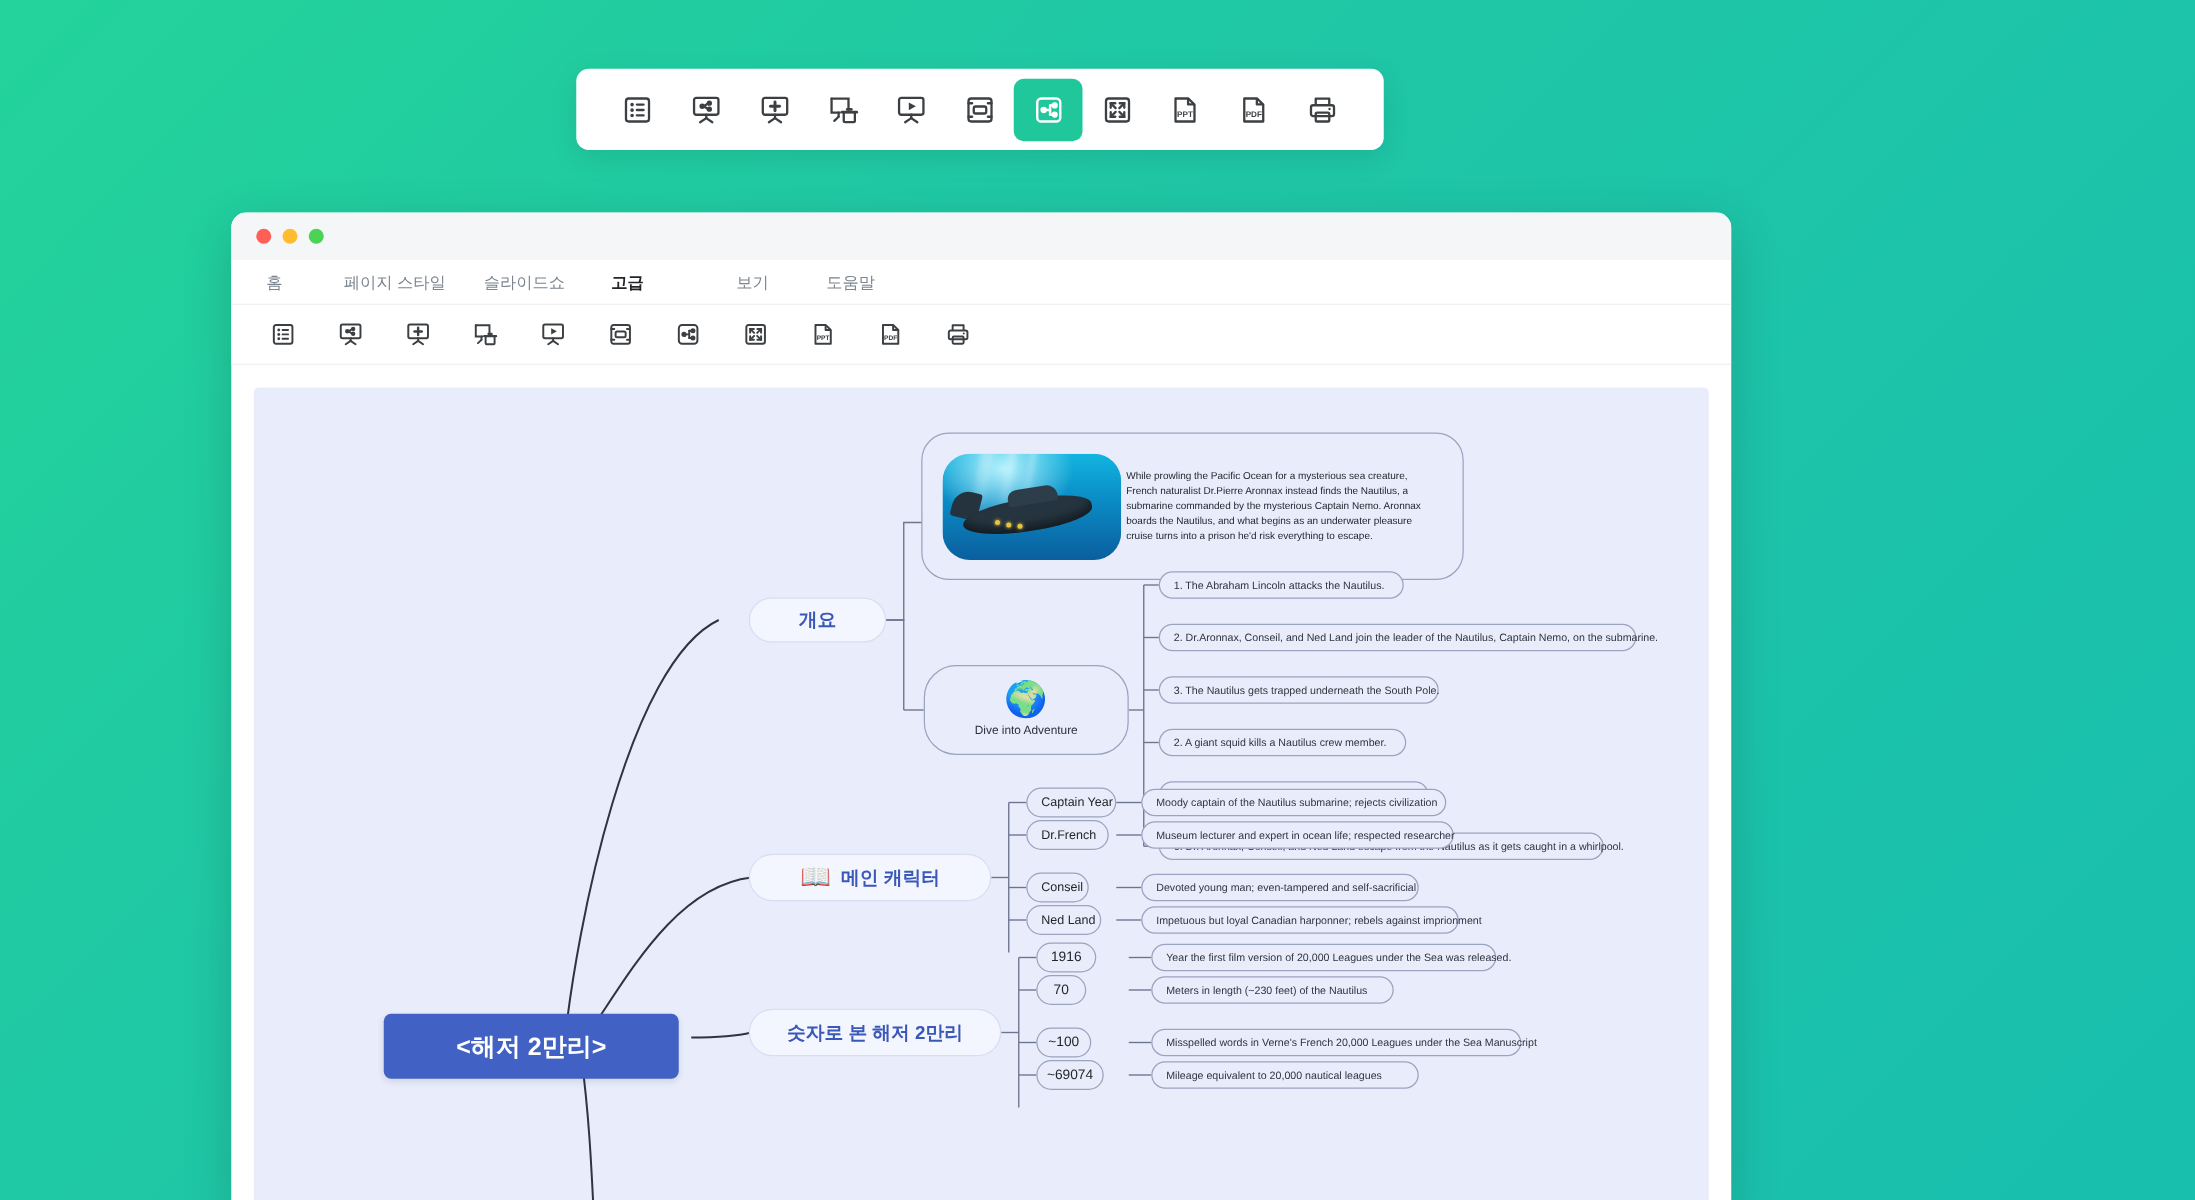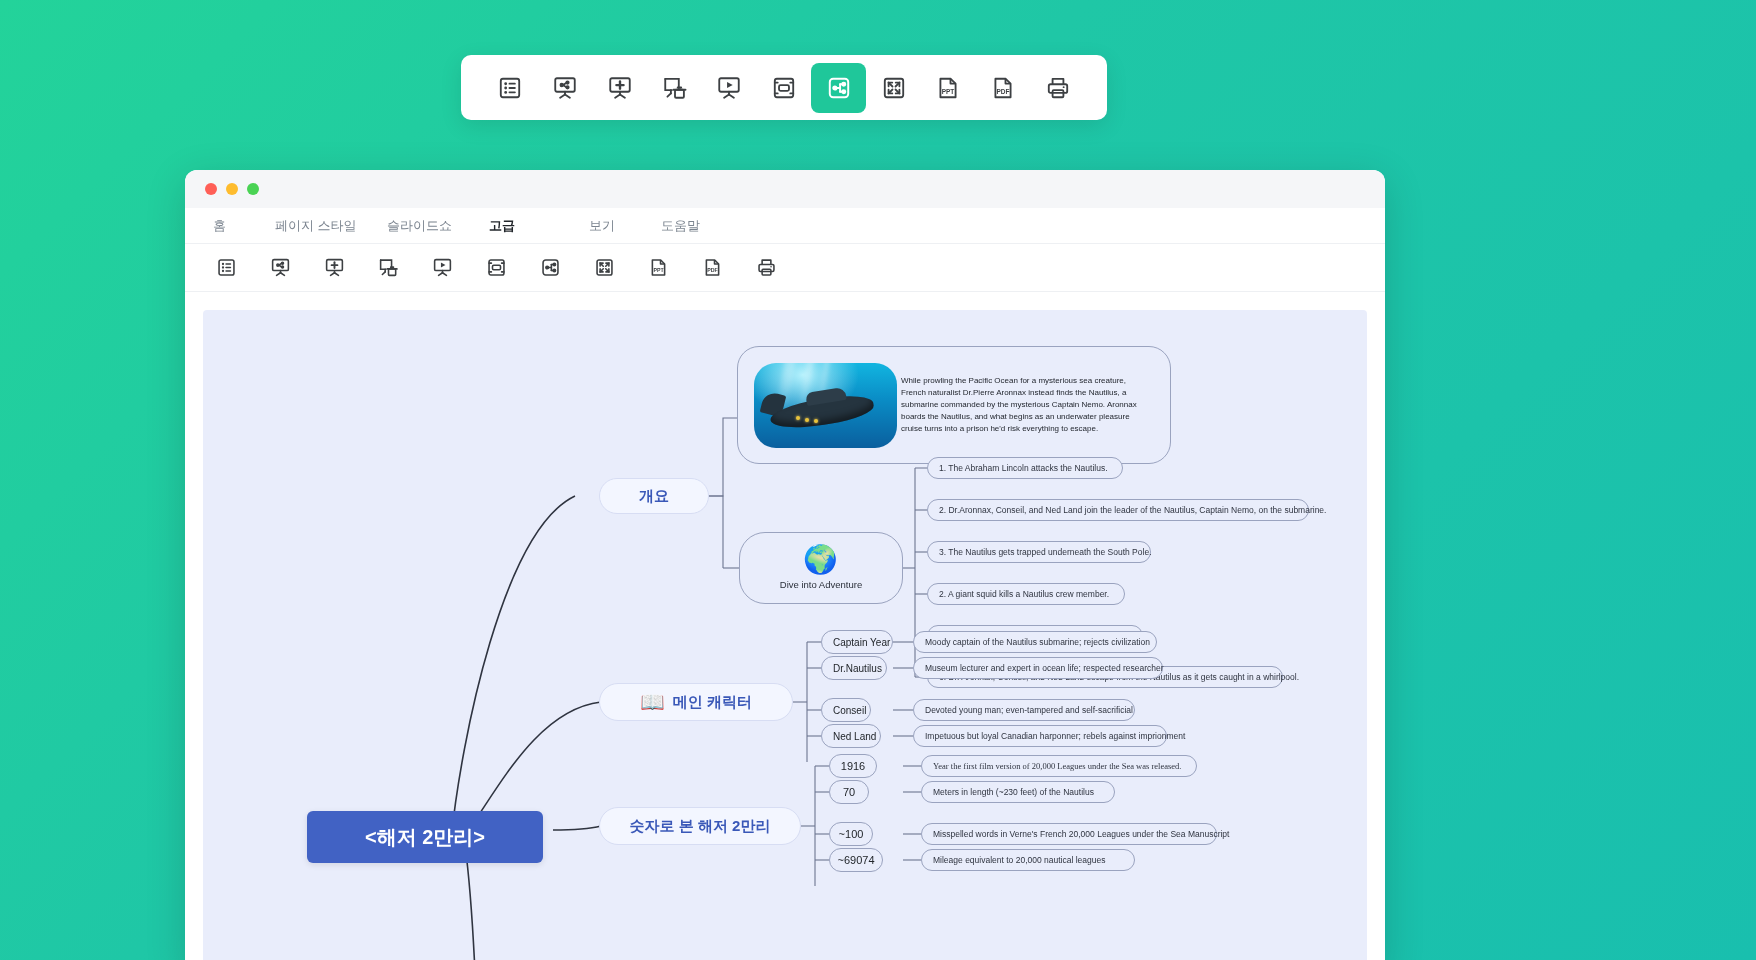--- a/index.html
+++ b/index.html
@@ -516,35 +516,35 @@
     <div class="node card" style="left:724px; top:356px; width:356px; height:22px;">6. Dr. Aronnax, Conseil, and Ned Land escape from the Nautilus as it gets caught in a whirlpool.</div>
 
     <div class="node branch-node" style="left:396px; top:373px; width:194px; height:38px;">
       <span class="branch-emoji">📖</span>
       <span>메인 캐릭터</span>
     </div>
 
     <div class="node chip" style="left:618px; top:320px; width:72px; height:24px;">Captain Year</div>
     <div class="node card" style="left:710px; top:321px; width:244px; height:22px;">Moody captain of the Nautilus submarine; rejects civilization</div>
 
-    <div class="node chip" style="left:618px; top:346px; width:66px; height:24px;">Dr.Nautilus</div>
+    <div class="node chip" style="left:618px; top:346px; width:66px; height:24px;">Dr.French</div>
     <div class="node card" style="left:710px; top:347px; width:250px; height:22px;">Museum lecturer and expert in ocean life; respected researcher</div>
 
     <div class="node chip" style="left:618px; top:388px; width:50px; height:24px;">Conseil</div>
     <div class="node card" style="left:710px; top:389px; width:222px; height:22px;">Devoted young man; even-tampered and self-sacrificial</div>
 
     <div class="node chip" style="left:618px; top:414px; width:60px; height:24px;text-align:center;">Ned Land</div>
     <div class="node card" style="left:710px; top:415px; width:254px; height:22px;">Impetuous but loyal Canadian harponner; rebels against imprionment</div>
 
     <div class="node branch-node" style="left:396px; top:497px; width:202px; height:38px;">
       <span>숫자로 본 해저 2만리</span>
     </div>
 
     <div class="node chip num" style="left:626px; top:444px; width:48px; height:24px;">1916</div>
-    <div class="node card" style="left:718px; top:445px; width:276px; height:22px;font-family:Liberation Serif, serif;">Year the first film version of 20,000 Leagues under the Sea was released.</div>
+    <div class="node card" style="left:718px; top:445px; width:276px; height:22px;">Year the first film version of 20,000 Leagues under the Sea was released.</div>
 
     <div class="node chip num" style="left:626px; top:470px; width:40px; height:24px;">70</div>
     <div class="node card" style="left:718px; top:471px; width:194px; height:22px;">Meters in length (~230 feet) of the Nautilus</div>
 
     <div class="node chip num" style="left:626px; top:512px; width:44px; height:24px;">~100</div>
     <div class="node card" style="left:718px; top:513px; width:296px; height:22px;">Misspelled words in Verne's French 20,000 Leagues under the Sea Manuscript</div>
 
     <div class="node chip num" style="left:626px; top:538px; width:54px; height:24px;">~69074</div>
     <div class="node card" style="left:718px; top:539px; width:214px; height:22px;">Mileage equivalent to 20,000 nautical leagues</div>
 

